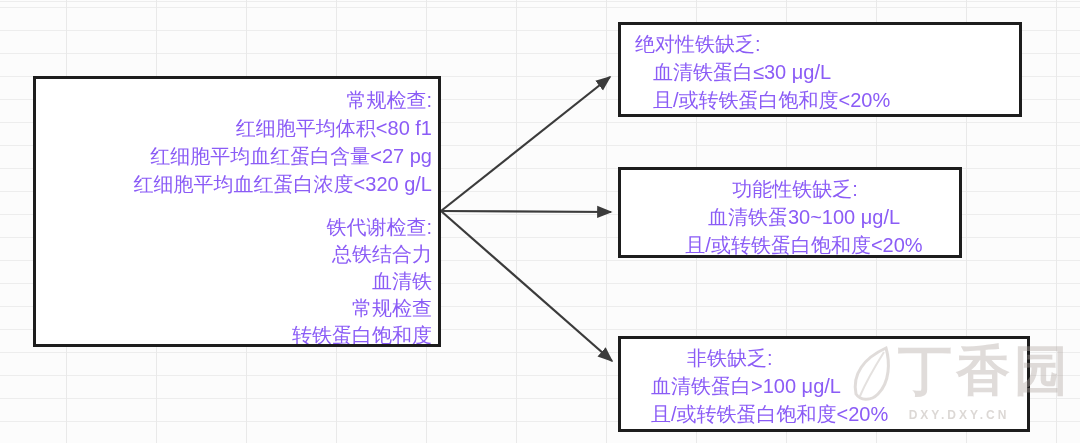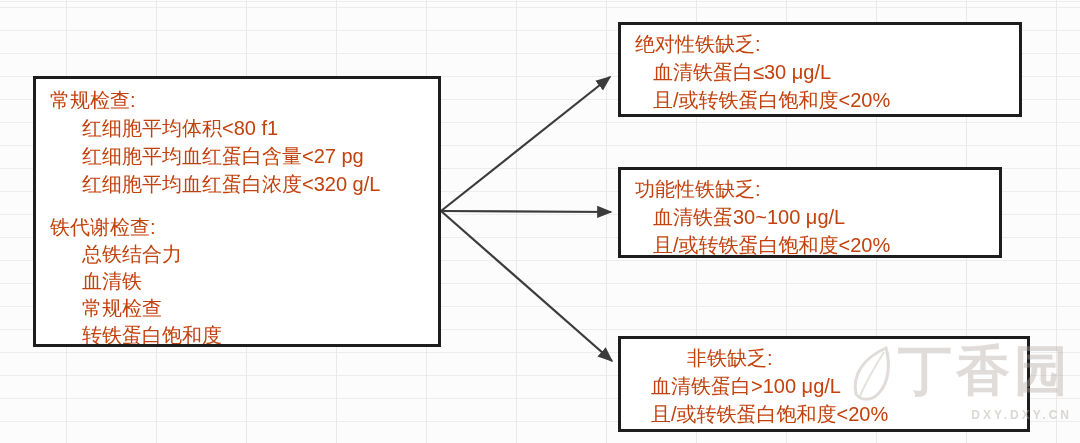--- a/index.html
+++ b/index.html
@@ -19,36 +19,36 @@
   }
   .arrow-layer{
     position:absolute;left:0;top:0;width:1080px;height:443px;
     pointer-events:none;
   }
   .box{
     position:absolute;
     box-sizing:border-box;
     background:#ffffff;
     border:3px solid #1d1d1d;
-    color:#c2410c;
+    color:#8b5cf6;
     font-size:20px;
     font-weight:500;
     overflow:hidden;
   }
   .left-box{left:33px;top:76px;width:408px;height:271px;padding:7px 6px 0 14px;}
-  .left-box .line{line-height:28px;white-space:nowrap;}
+  .left-box .line{line-height:28px;white-space:nowrap;text-align:right;}
   .left-box .title{padding-left:0;}
   .left-box .item{padding-left:32px;line-height:28px;}
   .left-box .sec2 .line{line-height:27px;}
   .left-box .spacer{height:16px;}
   .result-box{padding:5px 4px 0 14px;}
   .result-box .line{line-height:28px;white-space:nowrap;}
   .result-box .item{padding-left:18px;}
   .box-absolute{left:618px;top:22px;width:404px;height:95px;}
-  .box-functional{left:618px;top:167px;width:384px;height:91px;}
+  .box-functional{left:618px;top:167px;width:344px;height:91px;text-align:center;}
   .box-non{left:618px;top:320px;width:412px;height:96px;margin-top:16px;}
   .box-non .title{padding-left:52px;}
   .box-non .item{padding-left:16px;}
   .watermark{
     position:absolute;
     left:846px;top:338px;
     width:232px;height:102px;
     color:rgba(178,168,162,0.40);
     pointer-events:none;
     z-index:5;
@@ -58,21 +58,21 @@
   .watermark .brand{
     font-size:54px;
     font-weight:700;
     letter-spacing:4px;
     line-height:64px;
   }
   .watermark .sub{
     font-size:12px;
     letter-spacing:3px;
     font-weight:700;
-    text-align:right;
+    text-align:center;
     padding-right:6px;
     margin-top:2px;
     color:rgba(178,168,162,0.45);
   }
 </style>
 </head>
 <body>
 
 <div class="canvas">
 

